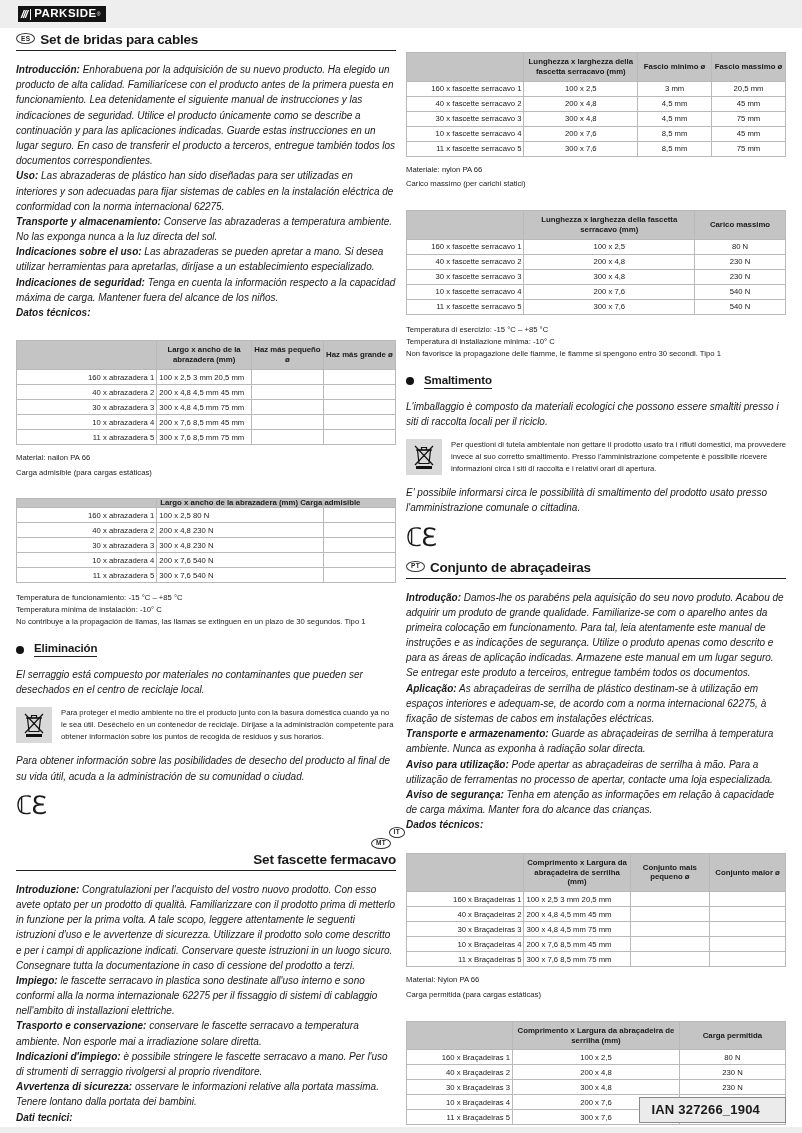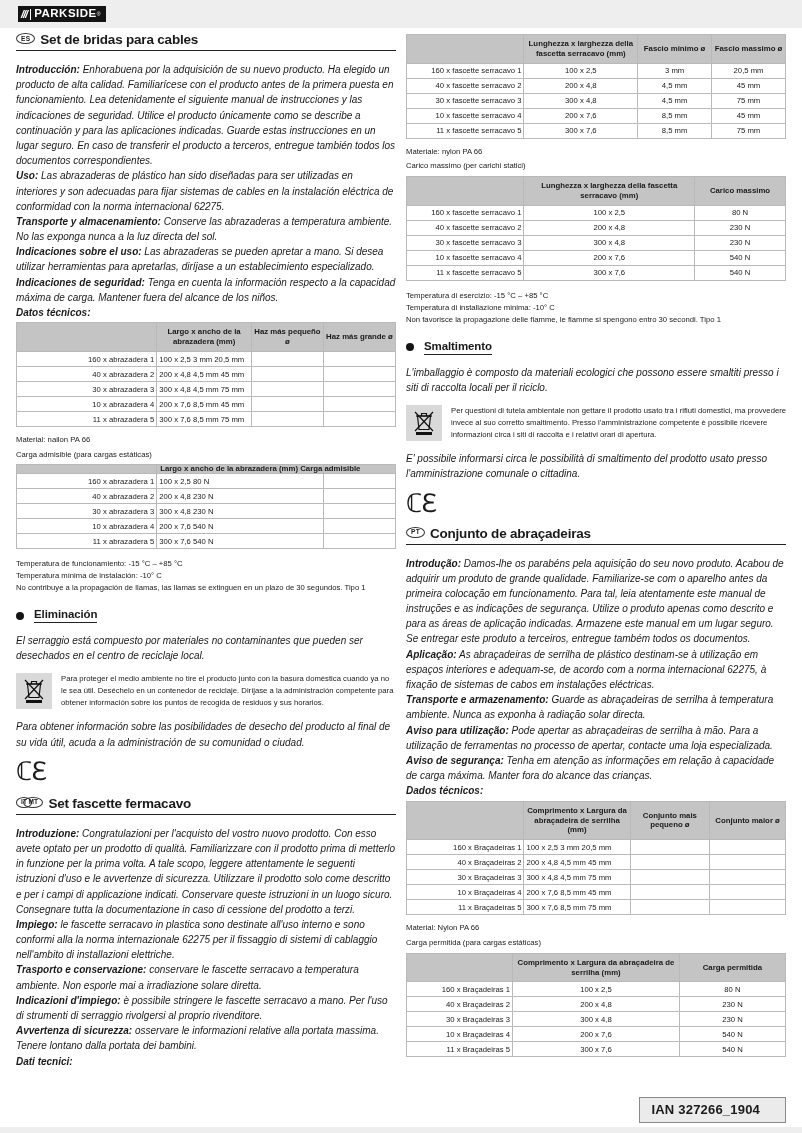--- a/index.html
+++ b/index.html
@@ -114,21 +114,21 @@
   .note { font-size: 7.7px; line-height: 1.5; margin: 7px 0 3px 0; }
   .note2 { font-size: 7.7px; line-height: 1.5; margin: 0 0 4px 0; }
   .temps { font-size: 7.7px; line-height: 1.55; margin: 9px 0 0 0; }
 
   
   table.dt {
     width: 100%;
     border-collapse: collapse;
     table-layout: fixed;
     font-size: 7.7px;
-    margin-top: 2px;
+    margin-top: 20px;
   }
   table.dt th, table.dt td {
     border: 1px solid #b9b9b9;
     padding: 2px 3px;
     vertical-align: middle;
   }
   table.dt thead th {
     background: #c4c4c4;
     font-weight: bold;
     text-align: center;
@@ -367,21 +367,21 @@
         </svg>
       </div>
       <div class="weee-text"> Para proteger el medio ambiente no tire el producto junto con la basura doméstica cuando ya no le sea útil. Deséchelo en un contenedor de reciclaje. Diríjase a la administración competente para obtener información sobre los puntos de recogida de residuos y sus horarios.</div>
     </div>
 
     <div class="spacer-10"></div>
     <p class="body">Para obtener información sobre las posibilidades de desecho del producto al final de su vida útil, acuda a la administración de su comunidad o ciudad.</p>
 
     <div class="ce">ℂℇ</div>
 
-    <div class="lang-head" style="margin-top:12px;">
+    <div class="lang-head" style="margin-top:12px;flex-direction:column;">
       <span class="badge overlap">IT</span>
       <span class="badge">MT</span>
       <span class="lang-title">Set fascette fermacavo</span>
     </div>
 
     <p class="body"><span class="b">Introduzione:</span><span> Congratulazioni per l'acquisto del vostro nuovo prodotto. Con esso avete optato per un prodotto di qualità. Familiarizzare con il prodotto prima di metterlo in funzione per la prima volta. A tale scopo, leggere attentamente le seguenti istruzioni d'uso e le avvertenze di sicurezza. Utilizzare il prodotto solo come descritto e per i campi di applicazione indicati. Conservare queste istruzioni in un luogo sicuro. Consegnare tutta la documentazione in caso di cessione del prodotto a terzi.</span></p>
     <p class="body"><span class="b">Impiego:</span><span> le fascette serracavo in plastica sono destinate all'uso interno e sono conformi alla la norma internazionale 62275 per il fissaggio di sistemi di cablaggio nell'ambito di installazioni elettriche.</span></p>
     <p class="body"><span class="b">Trasporto e conservazione:</span><span> conservare le fascette serracavo a temperatura ambiente. Non esporle mai a irradiazione solare diretta.</span></p>
     <p class="body"><span class="b">Indicazioni d'impiego:</span><span> è possibile stringere le fascette serracavo a mano. Per l'uso di strumenti di serraggio rivolgersi al proprio rivenditore.</span></p>
     <p class="body"><span class="b">Avvertenza di sicurezza:</span><span> osservare le informazioni relative alla portata massima. Tenere lontano dalla portata dei bambini.</span></p>

